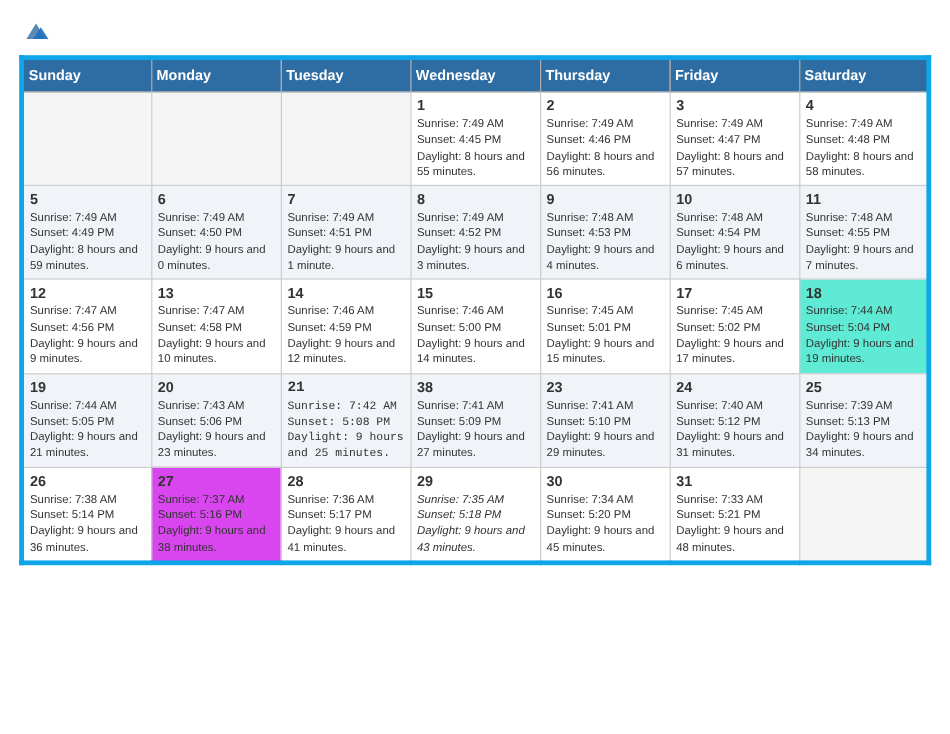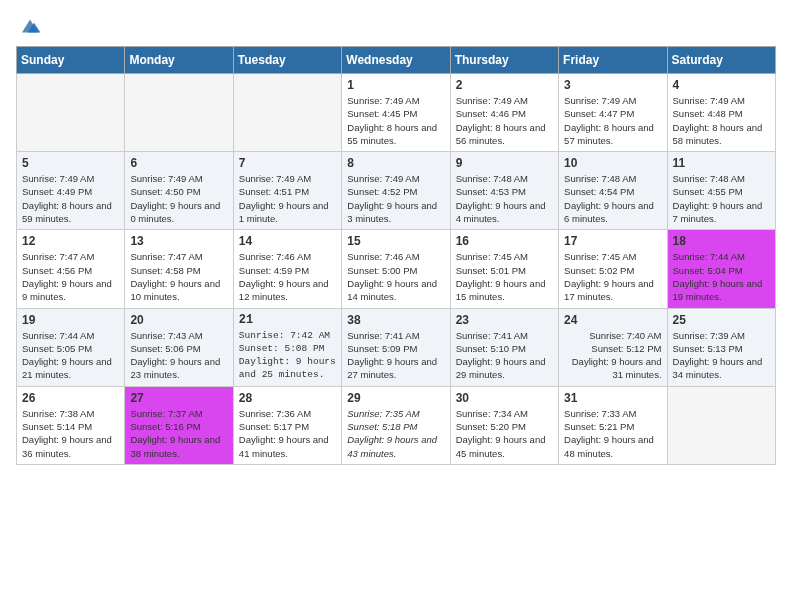--- a/index.html
+++ b/index.html
@@ -48,21 +48,21 @@
       font-weight: bold;
       color: #333;
     }
     .location {
       font-size: 14px;
       color: #555;
     }
     .calendar {
       width: 100%;
       border-collapse: collapse;
-      border: 1px solid #0ea5e9;
+      border: 4px solid #0ea5e9;
     }
     .calendar th {
       background-color: #2e6da4;
       color: #fff;
       font-size: 12px;
       font-weight: bold;
       padding: 6px 4px;
       text-align: left;
       border: 1px solid #aaa;
     }
@@ -234,21 +234,21 @@
           <div class="day-info" style="white-space: pre-line;">Sunrise: 7:45 AM
 Sunset: 5:01 PM
 Daylight: 9 hours and 15 minutes.</div>
         </td>
         <td style="background-color: rgb(255, 255, 255);">
           <div class="day-number">17</div>
           <div class="day-info" style="white-space: pre-line;">Sunrise: 7:45 AM
 Sunset: 5:02 PM
 Daylight: 9 hours and 17 minutes.</div>
         </td>
-        <td style="background-color: #d946ef;">
+        <td style="background-color: #5eead4;">
           <div class="day-number">18</div>
           <div class="day-info" style="white-space: pre-line;">Sunrise: 7:44 AM
 Sunset: 5:04 PM
 Daylight: 9 hours and 19 minutes.</div>
         </td>
       </tr>
       <tr>
         <td style="background-color: rgb(240, 244, 248);">
           <div class="day-number">19</div>
           <div class="day-info" style="white-space: pre-line;">Sunrise: 7:44 AM
@@ -274,21 +274,21 @@
 Daylight: 9 hours and 27 minutes.</div>
         </td>
         <td style="background-color: rgb(240, 244, 248);">
           <div class="day-number">23</div>
           <div class="day-info" style="white-space: pre-line;">Sunrise: 7:41 AM
 Sunset: 5:10 PM
 Daylight: 9 hours and 29 minutes.</div>
         </td>
         <td style="background-color: rgb(240, 244, 248); margin-left: 16px;">
           <div class="day-number">24</div>
-          <div class="day-info" style="white-space: pre-line; text-align: right;">Sunrise: 7:40 AM
+          <div class="day-info" style="white-space: pre-line;">Sunrise: 7:40 AM
 Sunset: 5:12 PM
 Daylight: 9 hours and 31 minutes.</div>
         </td>
         <td style="background-color: rgb(240, 244, 248);">
           <div class="day-number">25</div>
           <div class="day-info" style="white-space: pre-line;">Sunrise: 7:39 AM
 Sunset: 5:13 PM
 Daylight: 9 hours and 34 minutes.</div>
         </td>
       </tr>

